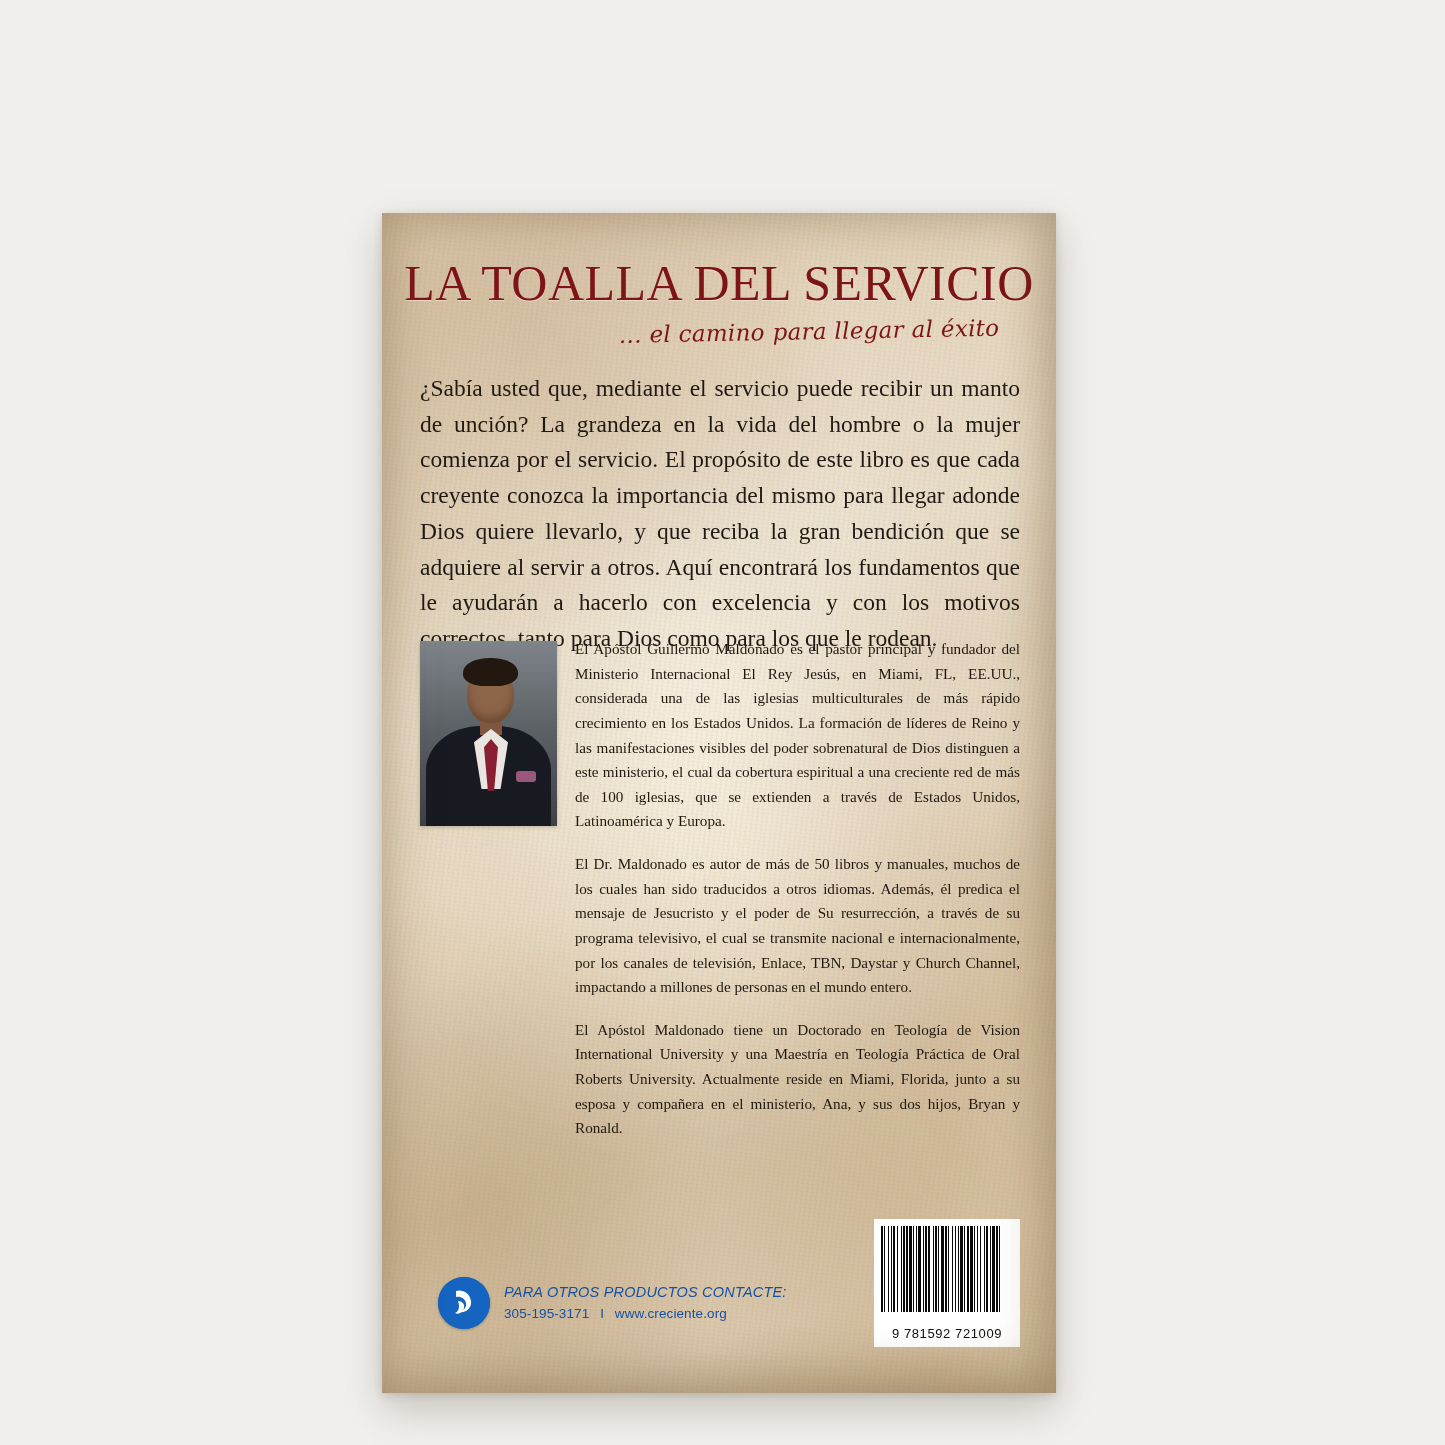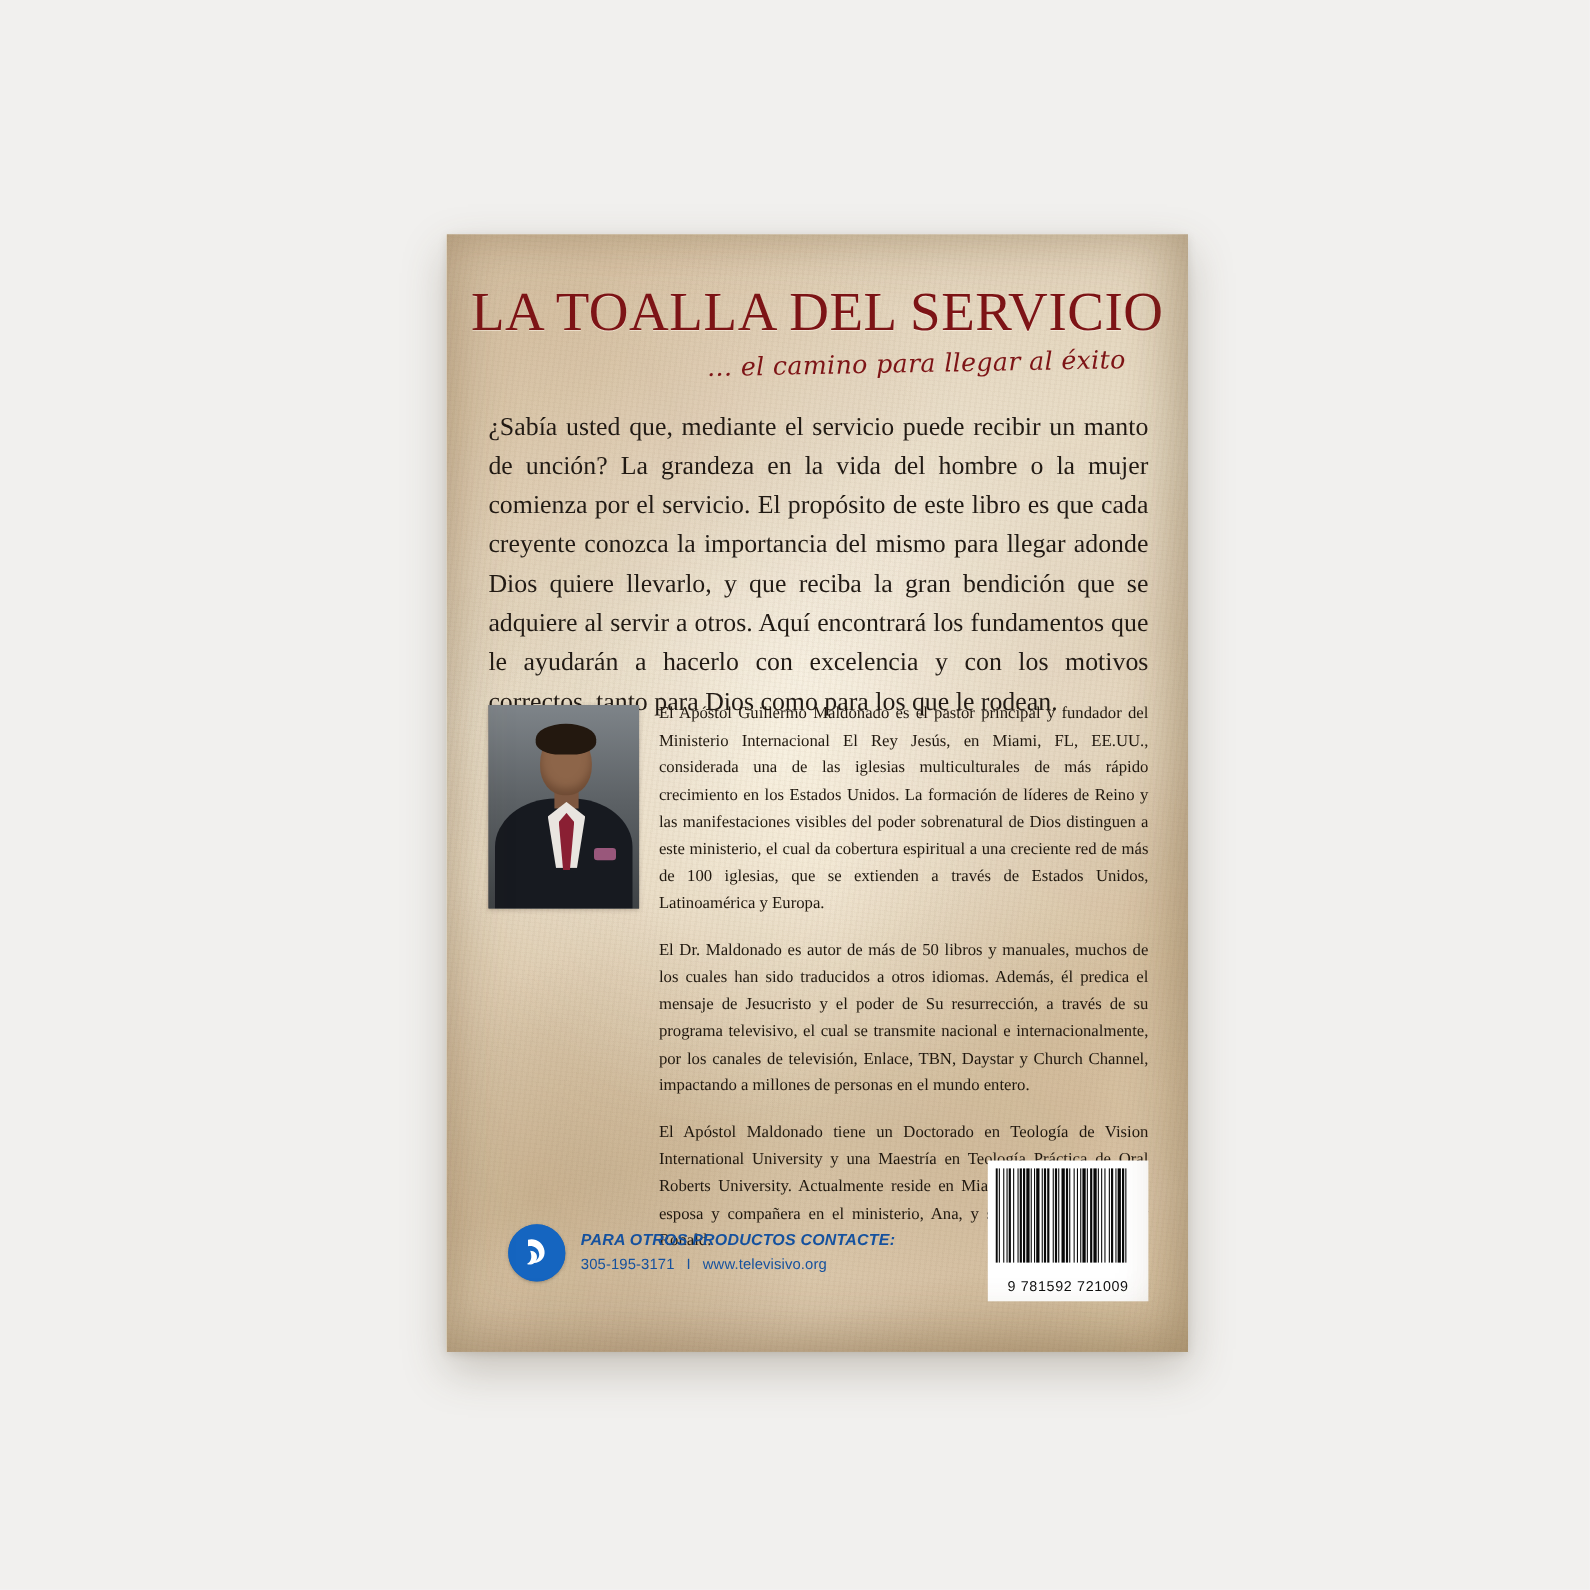--- a/index.html
+++ b/index.html
@@ -15,24 +15,24 @@
   .scene {
     position: relative;
     width: 1445px;
     height: 1445px;
     background: #f1f0ee;
   }
 
   
   .book {
     position: absolute;
-    left: 406px;
+    left: 382px;
     top: 213px;
     width: 674px;
-    height: 1016px;
+    height: 1180px;
     background:
       radial-gradient(ellipse 90% 70% at 48% 40%, rgba(255,252,246,0.55) 0%, rgba(255,250,240,0.0) 60%),
       radial-gradient(ellipse 60% 45% at 85% 78%, rgba(190,160,120,0.35) 0%, rgba(190,160,120,0) 70%),
       radial-gradient(ellipse 55% 40% at 12% 86%, rgba(175,145,105,0.35) 0%, rgba(175,145,105,0) 70%),
       radial-gradient(ellipse 70% 50% at 20% 12%, rgba(205,175,135,0.35) 0%, rgba(205,175,135,0) 70%),
       linear-gradient(160deg, #e6d6bd 0%, #efe3cd 18%, #f4ecd9 35%, #efe2cb 55%, #e3d2b5 72%, #ead9bf 88%, #dccaa8 100%);
     box-shadow: 0 16px 38px rgba(90,75,55,0.28), 0 2px 8px rgba(90,75,55,0.18);
     overflow: hidden;
   }
 
@@ -177,21 +177,21 @@
     border-radius: 50%;
     background: #1565c0;
     position: relative;
     flex: 0 0 auto;
     box-shadow: 0 1px 3px rgba(0,0,0,.25);
   }
   .logo svg { position: absolute; inset: 0; }
   .contact-lines { line-height: 1.5; }
   .contact-title {
     font-family: "Liberation Sans", sans-serif;
-    font-weight: bold;
+    font-weight: normal;
     font-style: italic;
     font-size: 14.5px;
     color: #15519e;
     letter-spacing: .2px;
   }
   .contact-info {
     font-family: "Liberation Sans", sans-serif;
     font-size: 13.5px;
     color: #15519e;
     letter-spacing: .1px;
@@ -284,21 +284,21 @@
               <circle cx="26" cy="26" r="26" fill="#1565c0"></circle>
               <path d="M18 14 C24 12, 32 16, 33 24 C34 31, 28 36, 22 35 C26 33, 29 30, 28 26 C27 21, 22 19, 18 20 Z" fill="#ffffff"></path>
               <path d="M20 24 C24 24, 27 27, 26 31 C25 35, 21 38, 17 36 C21 34, 22 30, 20 24 Z" fill="#ffffff"></path>
             </svg>
           </div>
           <div class="contact-lines">
             <div class="contact-title">PARA OTROS PRODUCTOS CONTACTE:</div>
             <div class="contact-info">
               <span>305-195-3171</span>
               <span class="sep">I</span>
-              <span>www.televisivo.org</span>
+              <span>www.creciente.org</span>
             </div>
           </div>
         </div>
 
         <div class="barcode-box">
           <div class="bars" id="bars">
               <i style="width:2px"></i>
               <i style="width:1px;background:transparent"></i>
               <i style="width:1px"></i>
               <i style="width:3px;background:transparent"></i>

